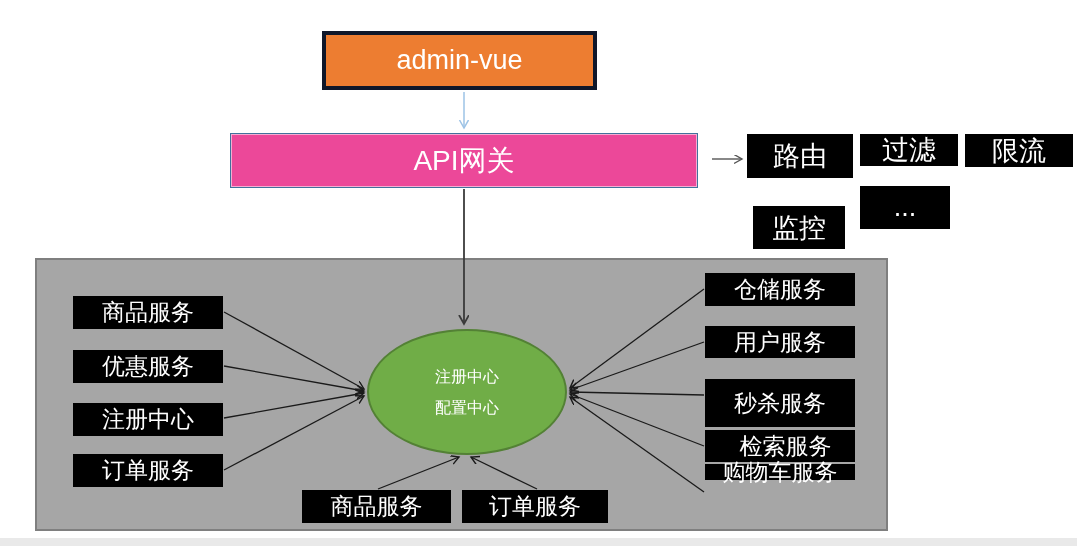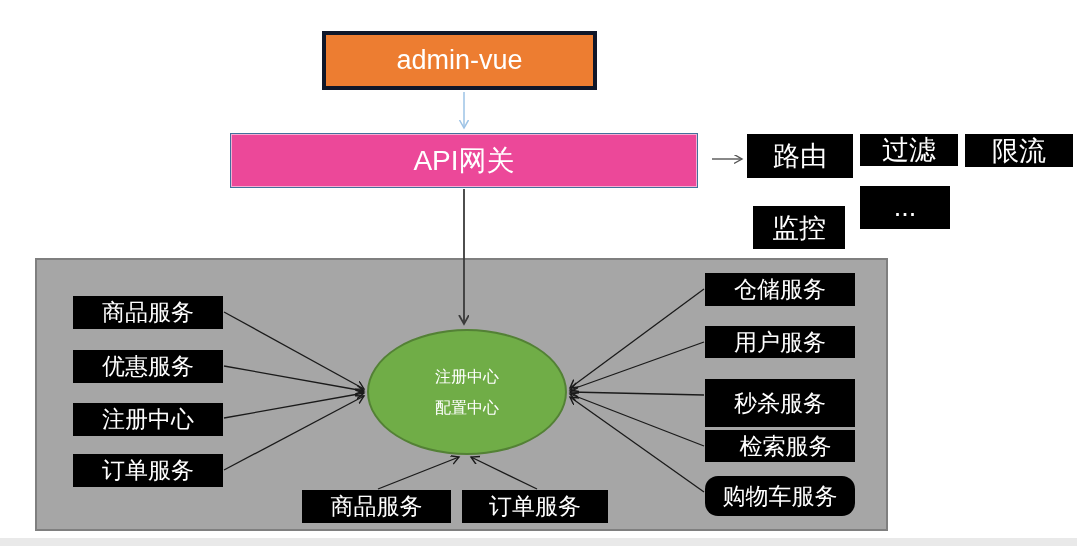--- a/index.html
+++ b/index.html
@@ -50,21 +50,21 @@
   }
   .svc { background:#000000; font-size:23px; width:150px; height:33px; }
   .ls0 { left:73px; top:296px; }
   .ls1 { left:73px; top:350px; }
   .ls2 { left:73px; top:403px; }
   .ls3 { left:73px; top:454px; }
   .rs0 { left:705px; top:273px; }
   .rs1 { left:705px; top:326px; height:32px; }
   .rs2 { left:705px; top:379px; height:48px; }
   .rs3 { left:705px; top:430px; height:32px;padding-left:11px; }
-  .rs4 { left:705px; top:476px; height:40px;border-radius:13px; }
+  .rs4 { left:705px; top:464px; height:16px; }
   .bs0 { left:302px; top:490px; width:149px; }
   .bs1 { left:462px; top:490px; width:146px; }
   .arrows { position:absolute; left:0; top:0; width:1077px; height:546px; pointer-events:none; }
   .scrollbar {
     position:absolute; left:0; top:538px; width:1077px; height:8px;
     background:#E9E9E9;
   }
 </style>
 </head>
 <body>

